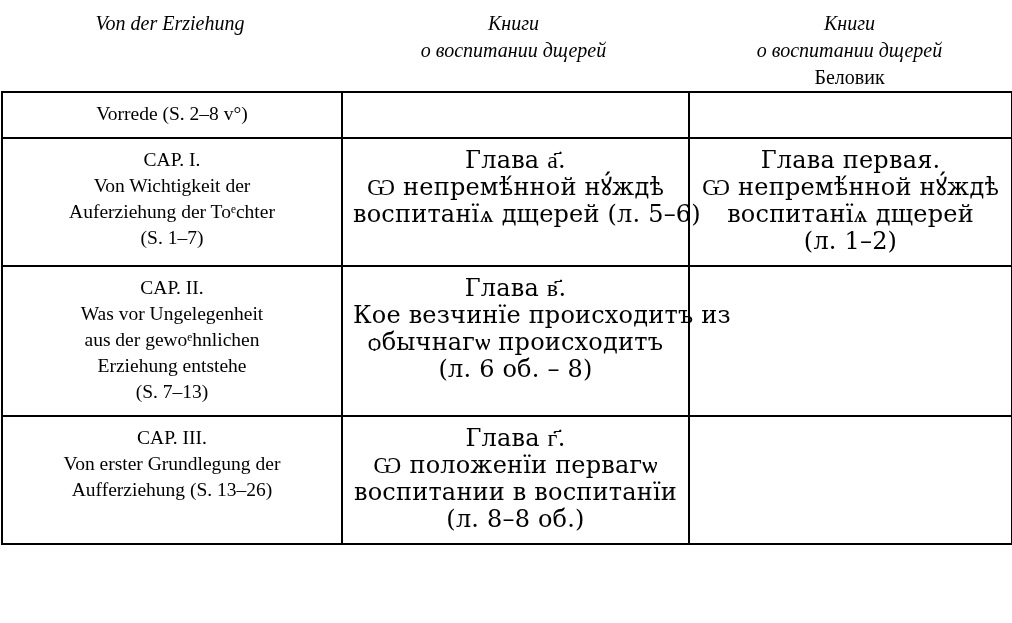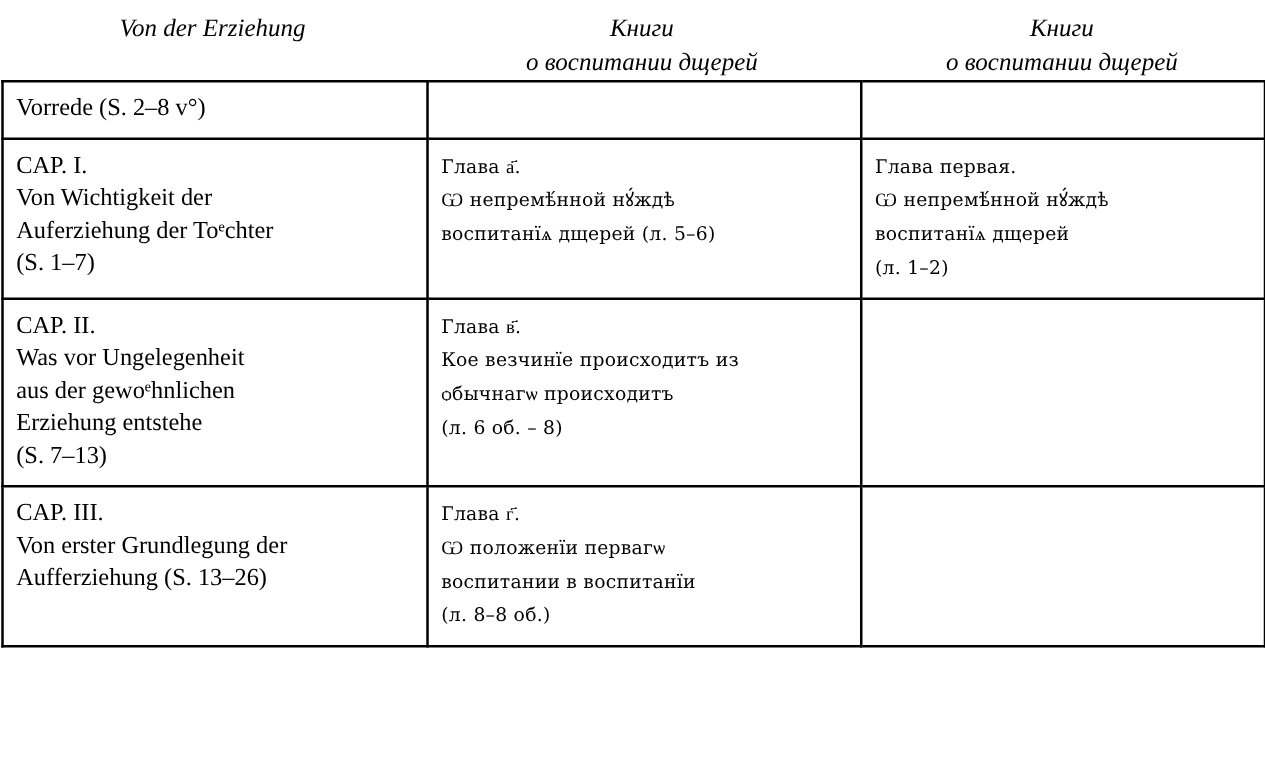--- a/index.html
+++ b/index.html
@@ -49,33 +49,34 @@
     width: 1010px;
     margin-left: 1px;
     table-layout: fixed;
   }
   table.concordance td {
     border: 2px solid #000000;
     vertical-align: top;
     padding: 8px 10px 10px 10px;
     font-size: 19.5px;
     line-height: 25.5px;
+    text-align: center;
   }
   col.c1 { width: 340px; }
   col.c2 { width: 347px; }
   col.c3 { width: 323px; }
 
   .latin {
     font-family: "Liberation Serif", serif;
     font-size: 19.5px;
     line-height: 26px;
   }
   .cyr {
     font-family: "DejaVu Serif", serif;
-    font-size: 15px;
+    font-size: 24px;
     line-height: 27px;
     letter-spacing: 0.2px;
   }
   .line { display: block; white-space: nowrap; }
   .folio { display: block; white-space: nowrap; }
 
   .row-vorrede td { padding-top: 9px; padding-bottom: 11px; }
   .empty-cell { }
 </style>
 </head>
@@ -87,20 +88,21 @@
     <div class="header-cell hc-1">
       <span class="line">Von der Erziehung</span>
     </div>
     <div class="header-cell hc-2">
       <span class="line">Книги</span>
       <span class="line">о воспитании дщерей</span>
     </div>
     <div class="header-cell hc-3">
       <span class="line">Книги</span>
       <span class="line">о воспитании дщерей</span>
+      <span class="line plain">Беловик</span>
     </div>
   </div>
 
   <table class="concordance">
     <colgroup>
       <col class="c1">
       <col class="c2">
       <col class="c3">
     </colgroup>
     <tbody>

